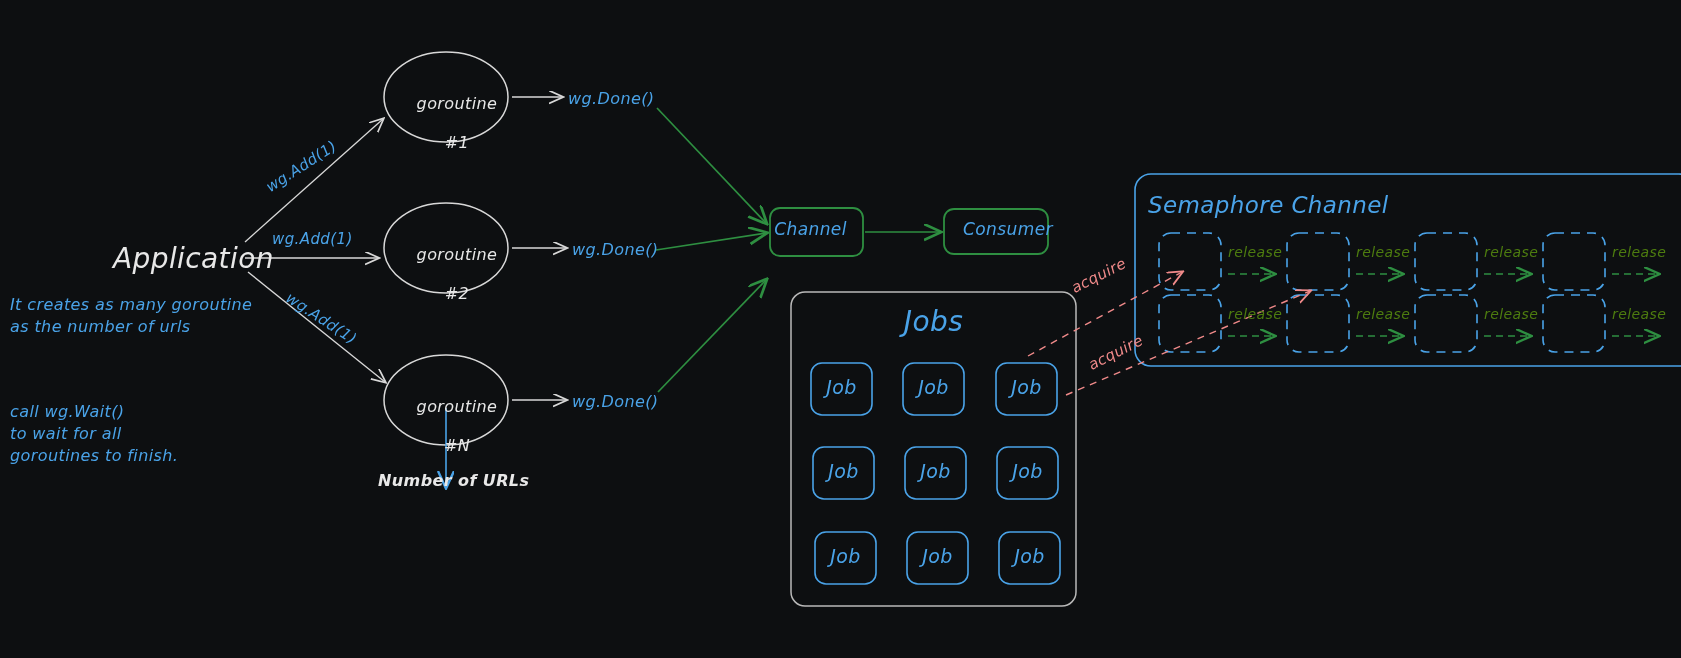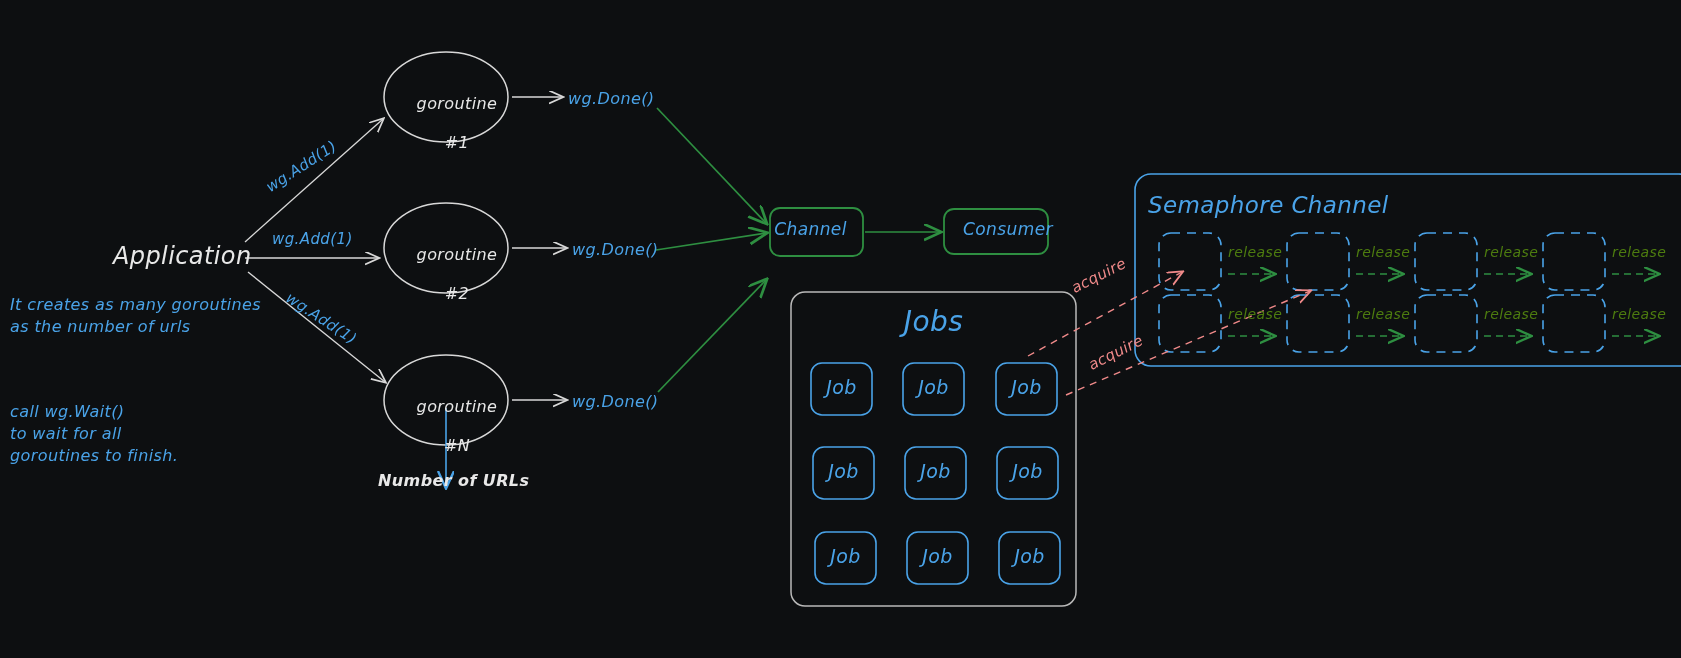--- a/index.html
+++ b/index.html
@@ -131,23 +131,23 @@
       <path d="M1228,336 L1274,336" fill="none" stroke="#2e8f41" stroke-width="1.6" stroke-dasharray="7 5" marker-end="url(#arrGs)"></path>
       <path d="M1356,336 L1402,336" fill="none" stroke="#2e8f41" stroke-width="1.6" stroke-dasharray="7 5" marker-end="url(#arrGs)"></path>
       <path d="M1484,336 L1530,336" fill="none" stroke="#2e8f41" stroke-width="1.6" stroke-dasharray="7 5" marker-end="url(#arrGs)"></path>
       <path d="M1612,336 L1658,336" fill="none" stroke="#2e8f41" stroke-width="1.6" stroke-dasharray="7 5" marker-end="url(#arrGs)"></path>
     </g>
 
     <path d="M1028,356 L1182,272" fill="none" stroke="#f08a8a" stroke-width="1.4" stroke-dasharray="7 6" marker-end="url(#arrR)"></path>
     <path d="M1066,395 L1310,291" fill="none" stroke="#f08a8a" stroke-width="1.4" stroke-dasharray="7 6" marker-end="url(#arrR)"></path>
   </svg>
 
-  <div class="lbl hand white" style="left:113px; top:240px; font-size:24px;">Application</div>
-
-  <div class="lbl hand blue" style="left:10px; top:294px; font-size:16px;">It creates as many goroutines
+  <div class="lbl hand white" style="left:113px; top:240px; font-size:28px;">Application</div>
+
+  <div class="lbl hand blue" style="left:10px; top:294px; font-size:16px;">It creates as many goroutine
 as the number of urls</div>
 
   <div class="lbl hand blue" style="left:10px; top:353px; font-size:16px;margin-top:48px;">call wg.Wait()
 to wait for all
 goroutines to finish.</div>
 
   <div class="lbl hand blue rot" style="left:262px; top:180px; font-size:15px; transform:rotate(-33deg);">wg.Add(1)</div>
 
   <div class="lbl hand blue" style="left:272px; top:229px; font-size:15px;">wg.Add(1)</div>
 

